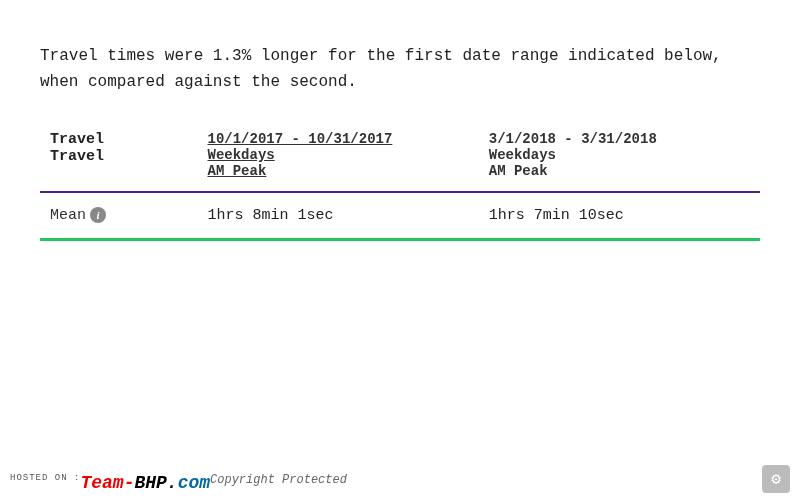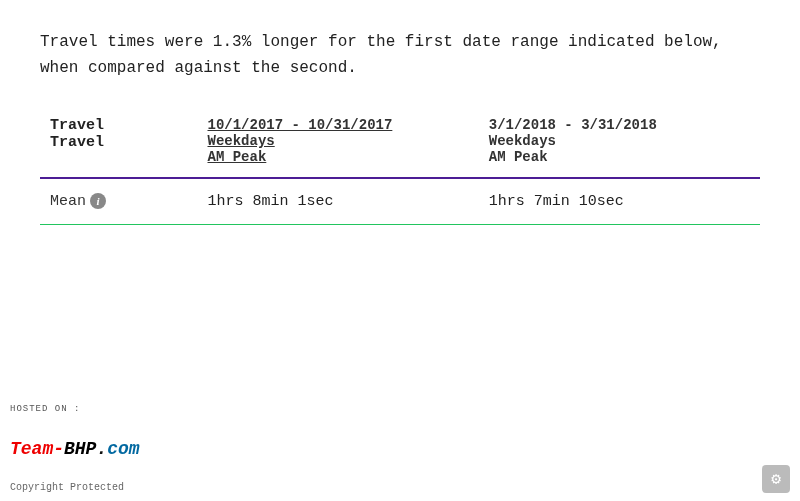--- a/index.html
+++ b/index.html
@@ -13,21 +13,21 @@
       height: 501px;
       background: #ffffff;
       font-family: 'Courier New', Courier, monospace;
       font-size: 15px;
       color: #222;
       position: relative;
       overflow: hidden;
     }
 
     .main-container {
-      padding: 30px 40px 20px 40px;
+      padding: 44px 40px 20px 40px;
     }
 
     .intro-text {
       font-size: 16px;
       line-height: 1.6;
       margin-bottom: 28px;
       color: #222;
     }
 
     .data-table {
@@ -53,21 +53,21 @@
       text-decoration: underline;
     }
 
     .data-table thead tr th.col-range2 {
       width: 250px;
     }
 
     .data-table tbody tr td {
       padding: 14px 10px;
       vertical-align: top;
-      border-bottom: 1px solid #22c55e;
+      border-bottom: 3px solid #22c55e;
     }
 
     .data-table tbody tr td.row-label {
       font-weight: normal;
       color: #333;
       white-space: nowrap;
     }
 
     .info-icon {
       display: inline-block;
@@ -90,23 +90,22 @@
     .header-sub {
       font-size: 14px;
       color: #333;
     }
 
     .watermark {
       position: absolute;
       bottom: 8px;
       left: 10px;
       display: flex;
-      flex-direction: column;
+      flex-direction: row;
       align-items: flex-start;
-      gap: 23px;
     }
 
     .watermark-top {
       font-size: 9px;
       color: #555;
       text-transform: uppercase;
       letter-spacing: 1px;
       margin-bottom: 2px;
     }
 
@@ -126,22 +125,23 @@
 
     .watermark-logo .dot {
       color: #111;
     }
 
     .watermark-logo .com {
       color: #0369a1;
     }
 
     .watermark-sub {
-      font-size: 10px;
+      font-size: 12px;
       color: #666;
+      font-style: italic;
     }
 
     .gear-icon {
       position: absolute;
       bottom: 8px;
       right: 10px;
       width: 28px;
       height: 28px;
       background: #bbb;
       border-radius: 4px;

